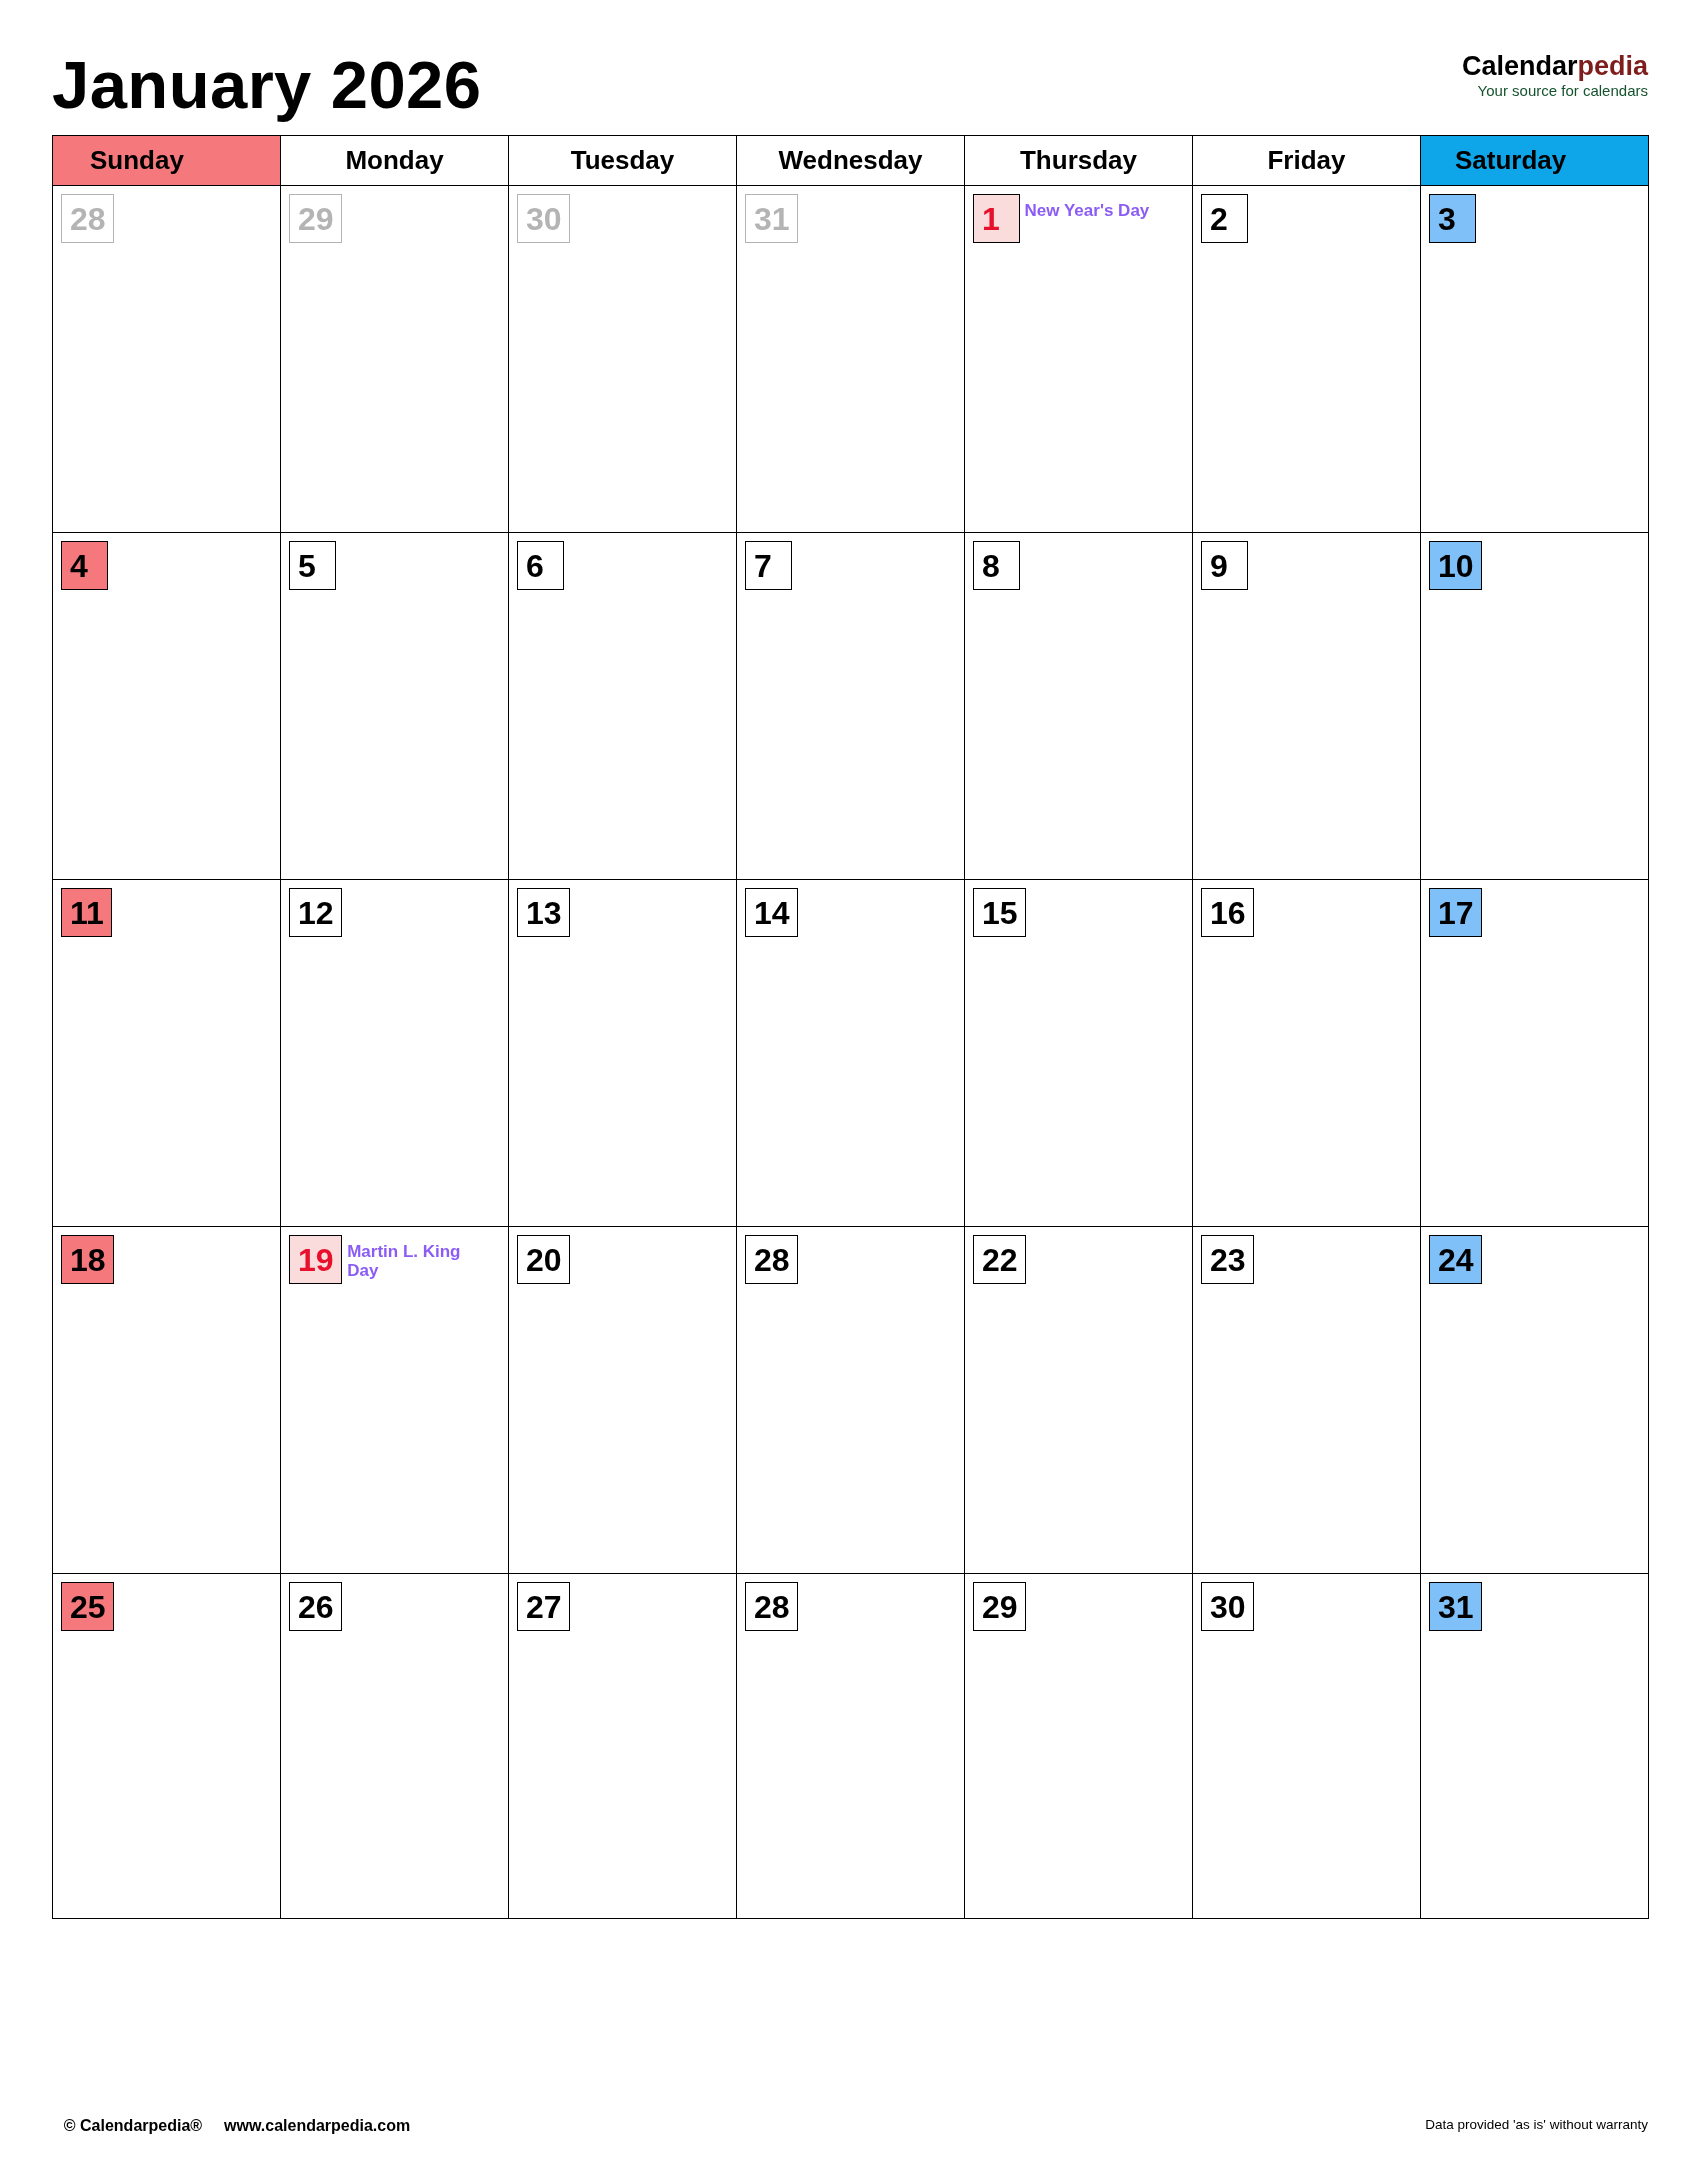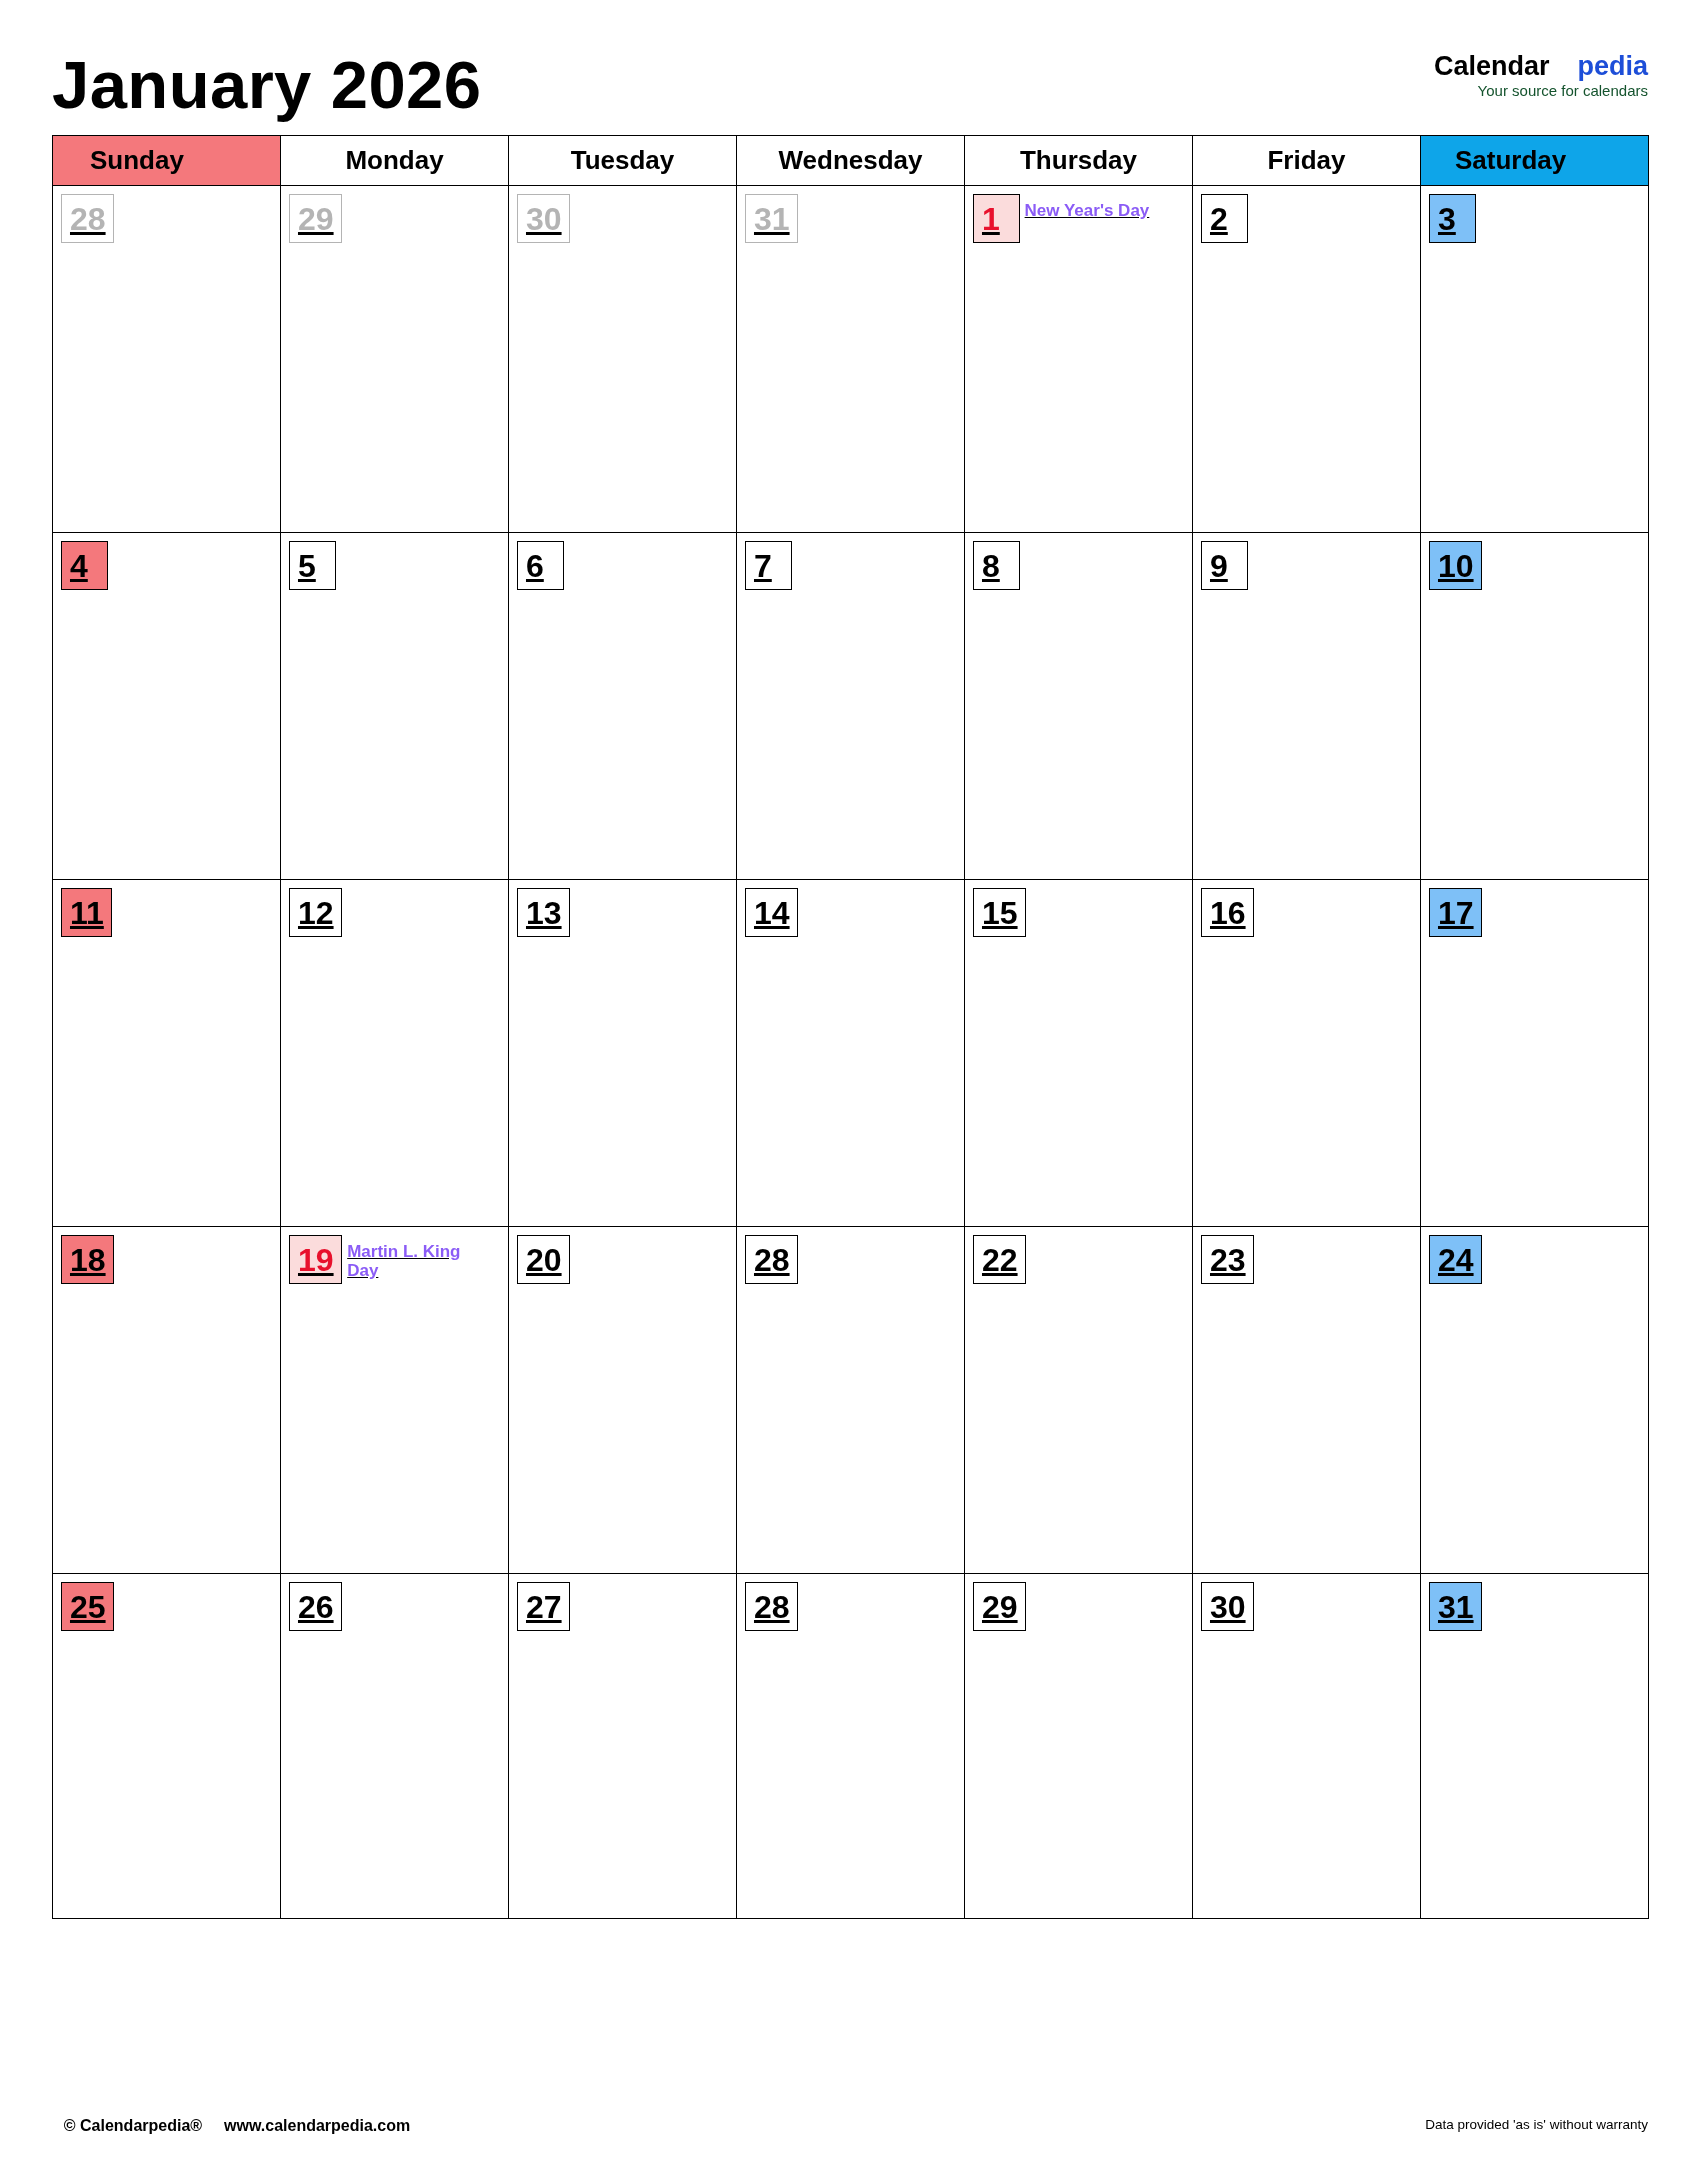--- a/index.html
+++ b/index.html
@@ -40,22 +40,21 @@
     top: 8.4px;
     text-align: right;
   }
   .brand-main {
     font-size: 27px;
     font-weight: bold;
     line-height: 1.05;
     white-space: nowrap;
   }
   .brand-main .red {
-    color: #1d4ed8;
-    margin-left: 28px;
+    color: #7f1d1d;
   }
   .brand-sub {
     font-size: 15px;
     color: #14532d;
     margin-top: 1.7px;
     white-space: nowrap;
   }
 
   
   .cal {
@@ -88,21 +87,20 @@
   .cal th.wd {
     text-align: center;
   }
 
   .cal td {
     border: 1.7px solid #000000;
     vertical-align: top;
     height: 346px;
     padding: 0;
     position: relative;
-    text-decoration: underline;
   }
   tr.week-last td { height: 344px; }
 
   .cell-inner {
     position: relative;
     padding: 7.6px 0 0 7.6px;
     display: flex;
     align-items: flex-start;
   }
   .daynum {

